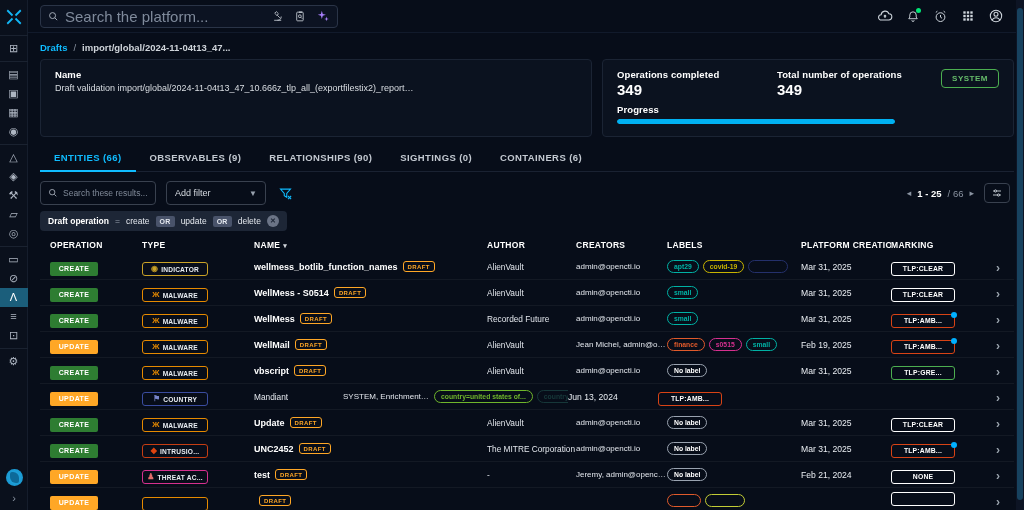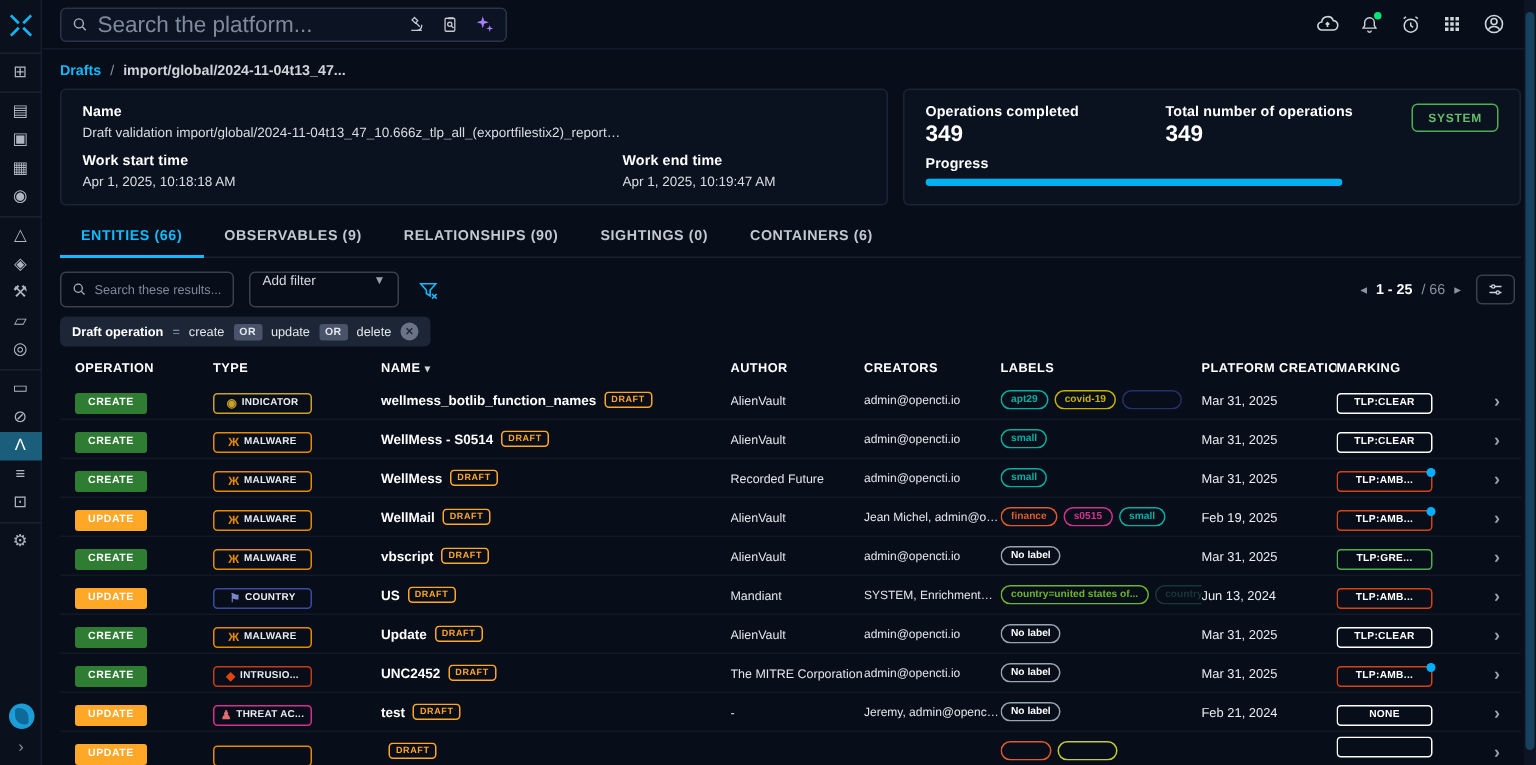--- a/index.html
+++ b/index.html
@@ -76,21 +76,21 @@
   .tab.active::after{content:"";position:absolute;left:0;right:0;bottom:-1px;height:2px;background:#0fbcff}
 
   
   .controls{display:flex;align-items:center;margin-top:9px}
   .ctl-search{width:116px;height:24px;border:1px solid #39414f;border-radius:4px;display:flex;
     align-items:center;gap:5px;padding:0 7px}
   .ctl-search input{flex:1;min-width:0;background:transparent;border:none;outline:none;color:#d5dae2;font-size:8.5px;
     font-family:"Liberation Sans",sans-serif}
   .ctl-search input::placeholder{color:#808a99}
   .add-filter{width:100px;height:24px;border:1px solid #39414f;border-radius:4px;display:flex;
-    margin-left:10px;padding:0 8px;font-size:9px;color:#d5dae0;cursor:pointer}
+    align-items:center;margin-left:10px;padding:0 8px;font-size:9px;color:#d5dae0;cursor:pointer}
   .add-filter .caret{margin-left:auto;color:#98a1ae;font-size:8px}
   .funnel{margin-left:12px}
   .pagination{margin-left:auto;display:flex;align-items:center;gap:6px;padding-right:4px}
   .pg-arrow{color:#8a93a1;font-size:9px;cursor:pointer}
   .pg-range{font-size:9.5px;font-weight:bold;color:#ffffff}
   .pg-total{font-size:9.5px;color:#8a93a1}
   .pg-settings{width:26px;height:20px;border:1px solid #39414f;border-radius:4px;display:flex;
     align-items:center;justify-content:center;margin-left:4px;cursor:pointer}
 
   
@@ -271,30 +271,20 @@
       </div>
 
       <div class="cards">
         <div class="card card-left">
           <div class="cl-grid">
             <div class="cl-c1">
               <div class="fld-label">Name</div>
               <div class="fld-value">Draft validation import/global/2024-11-04t13_47_10.666z_tlp_all_(exportfilestix2)_report-infrastruct...</div>
             </div>
           </div>
-          <div class="cl-grid row2">
-            <div class="cl-c1">
-              <div class="fld-label">Work start time</div>
-              <div class="fld-value">Apr 1, 2025, 10:18:18 AM</div>
-            </div>
-            <div class="cl-c2">
-              <div class="fld-label">Work end time</div>
-              <div class="fld-value">Apr 1, 2025, 10:19:47 AM</div>
-            </div>
-          </div>
         </div>
 
         <div class="card card-right">
           <div class="cr-top">
             <div class="cr-num-blk">
               <div class="fld-label">Operations completed</div>
               <div class="big-num">349</div>
             </div>
             <div class="cr-num-blk">
               <div class="fld-label">Total number of operations</div>
@@ -488,24 +478,20 @@
             <div class="cell c6 date">Mar 31, 2025</div>
             <div class="cell c7"><span class="mark" style="border-color: rgb(76, 175, 80);">TLP:GRE...</span></div>
             <div class="cell c8"><span class="chev">›</span></div>
           </div>
           <div class="trow">
             <div class="cell c0"><span class="op-chip" style="background: rgb(255, 167, 38);">UPDATE</span></div>
             <div class="cell c1"><span class="type-chip" style="border-color: rgb(58, 76, 159);">
                 <span class="type-ic" style="color: rgb(121, 134, 203);">⚑</span>
                 <span>COUNTRY</span>
               </span></div>
-            <div class="cell c2 name-cell">
-              <span class="name-txt">US</span>
-              <span class="draft-chip">DRAFT</span>
-            </div>
             <div class="cell c3 auth">Mandiant</div>
             <div class="cell c4 crt">SYSTEM, EnrichmentCon...</div>
             <div class="cell c5">
               <span class="lbl-wrap">
                 <span class="lbl" style="border-color: rgb(111, 181, 43); color: rgb(111, 181, 43);">country=united states of...</span>
                 <span class="lbl dim" style="border-color: rgb(42, 107, 96); color: rgb(42, 107, 96);">country=us</span>
               </span>
             </div>
             <div class="cell c6 date">Jun 13, 2024</div>
             <div class="cell c7"><span class="mark" style="border-color: rgb(216, 67, 21);">TLP:AMB...</span></div>

